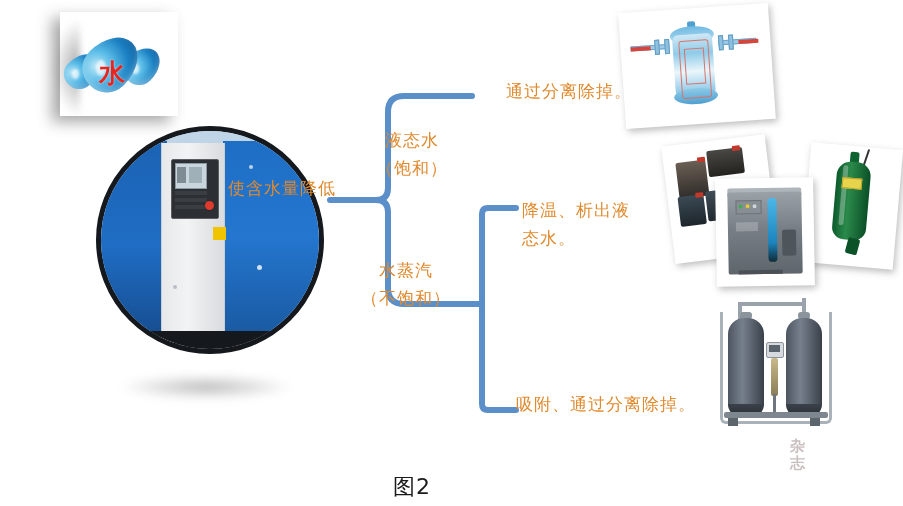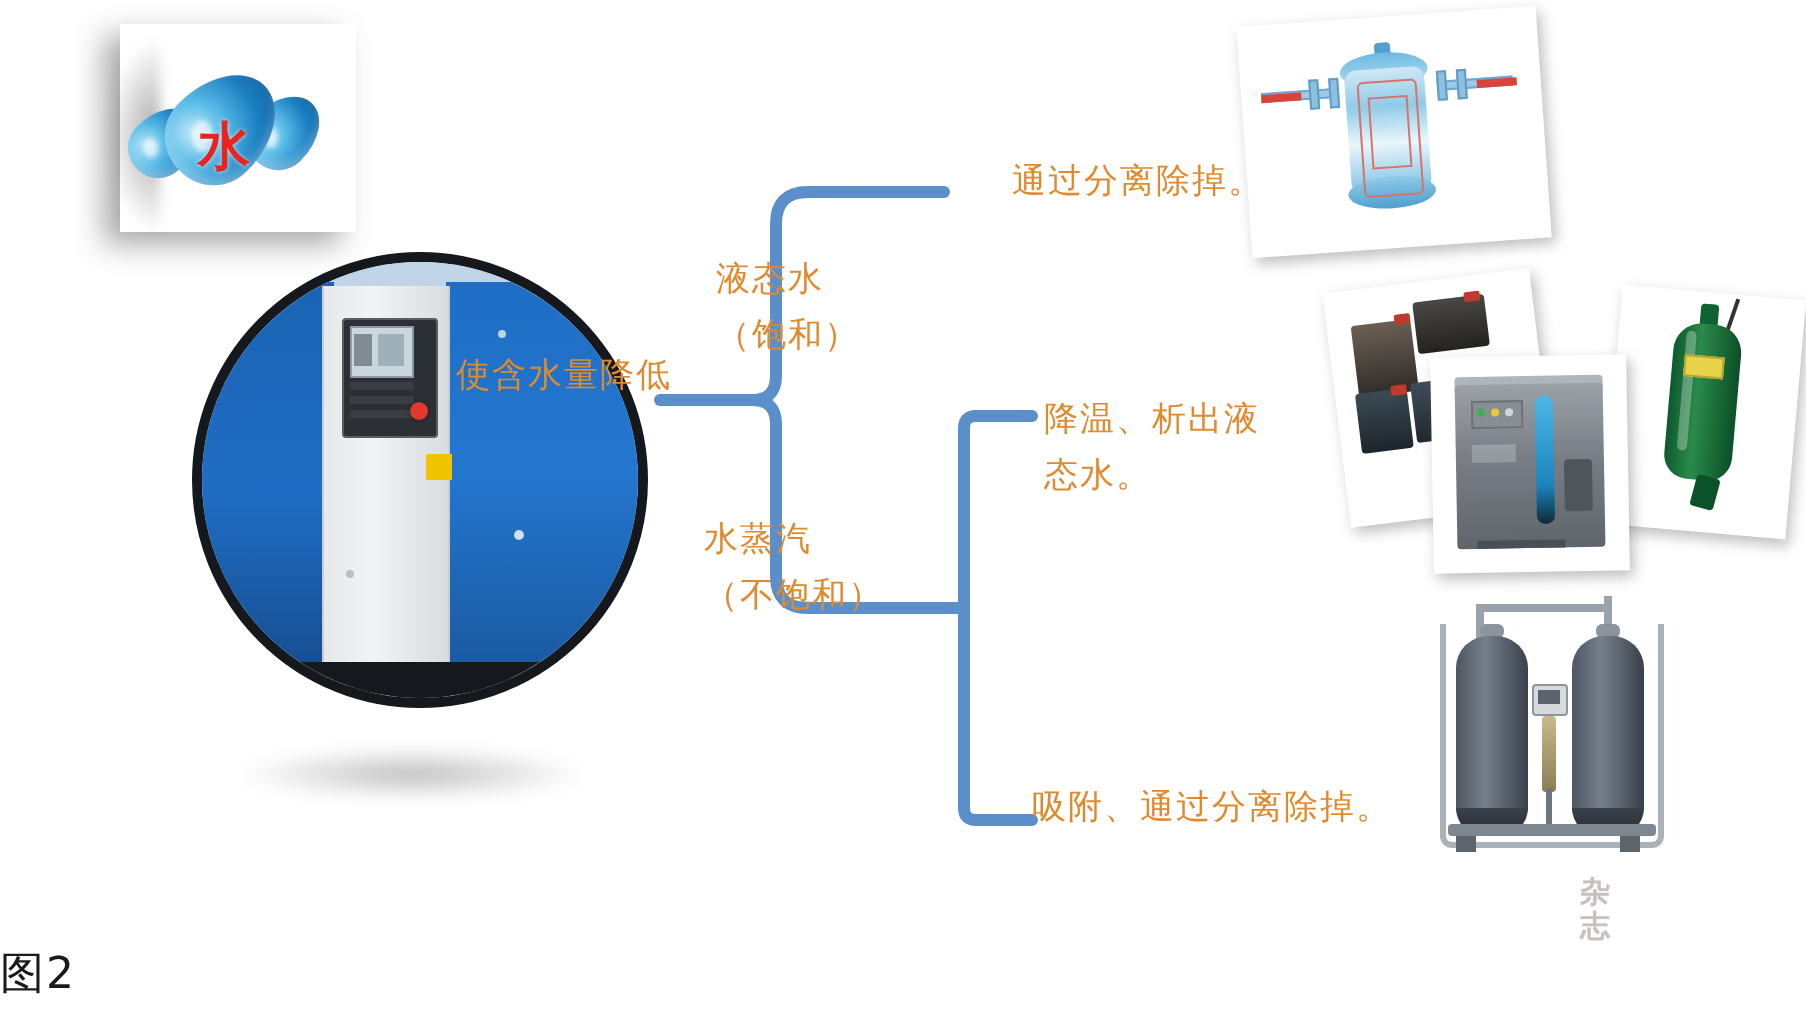--- a/index.html
+++ b/index.html
@@ -17,21 +17,21 @@
   
   .label{
     position:absolute;
     color:#e08a2e;
     font-size:17px;
     line-height:25px;
     letter-spacing:1px;
     white-space:pre;
     font-family:"DejaVu Sans","Liberation Sans",sans-serif;
   }
-  .label.center{text-align:left;}
+  .label.center{text-align:center;}
 
   
   #drop-card{
     left:60px;top:12px;width:118px;height:104px;
     background:#ffffff;
     box-shadow:-8px 6px 14px rgba(60,60,60,.45);
   }
   #drop-card .shade{
     position:absolute;left:-6px;top:8px;width:26px;height:96px;
     background:radial-gradient(ellipse at 100% 50%, rgba(90,90,90,.55), rgba(120,120,120,0) 72%);
@@ -203,21 +203,21 @@
     letter-spacing:1px;
   }
   #logo-en{
     position:absolute;left:2px;top:40px;
     font-size:22px;font-weight:800;letter-spacing:4px;color:#b9b2b2;
     font-family:"Liberation Sans",sans-serif;
   }
 
   
   #caption{
-    left:0;top:472px;width:824px;
+    left:0;top:472px;width:824px;text-align:center;
     font-size:22px;color:#1a1a1a;letter-spacing:1px;
     font-family:"DejaVu Sans","Liberation Sans",sans-serif;
   }
 </style>
 </head>
 <body>
 
 <div id="stage">
 
   <div class="abs" id="drop-card">

